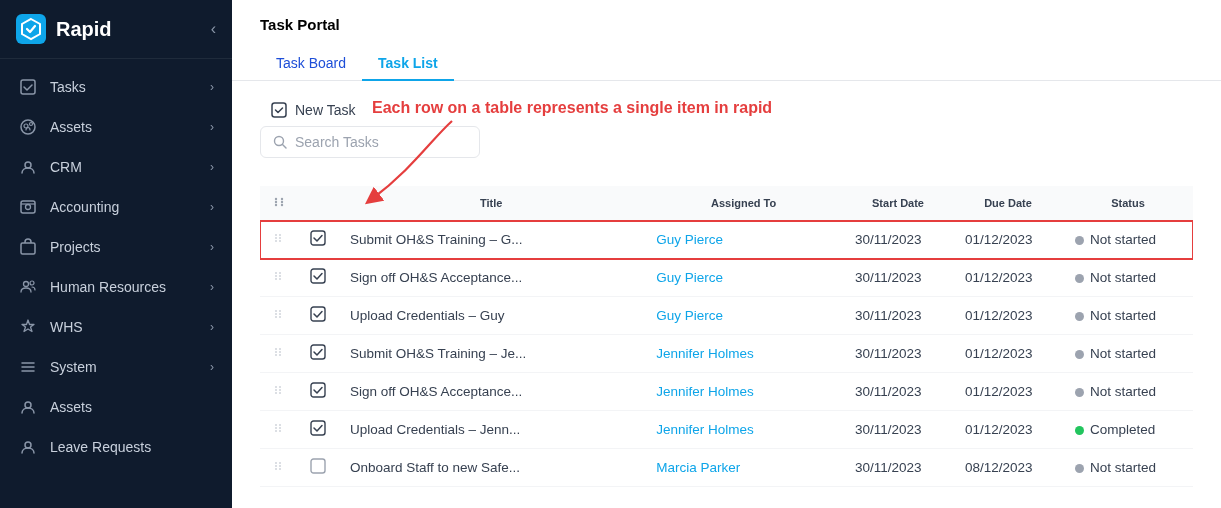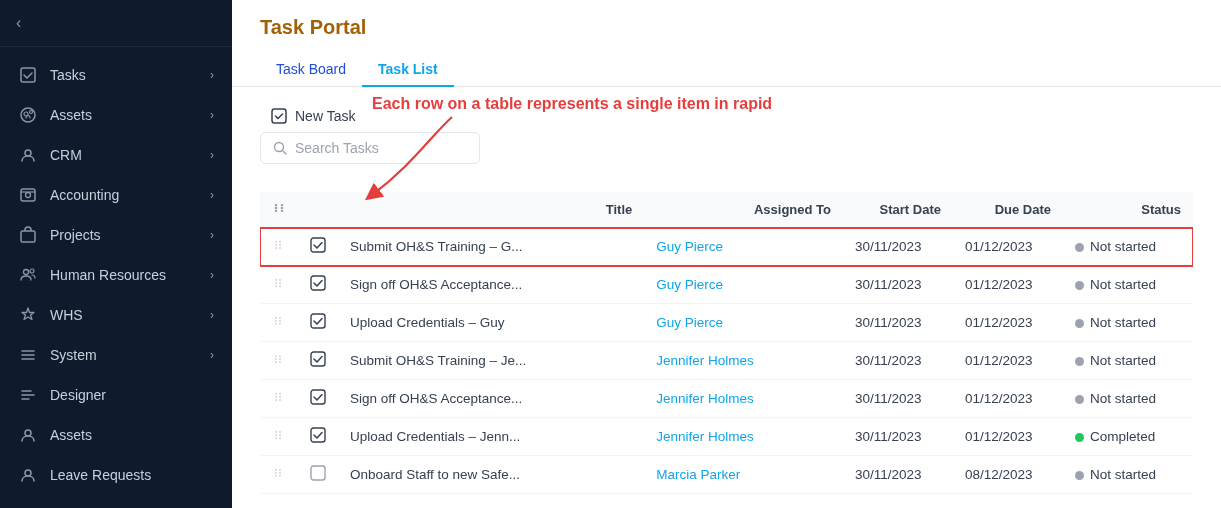--- a/index.html
+++ b/index.html
@@ -86,23 +86,23 @@
       display: flex;
       flex-direction: column;
       height: 508px;
       overflow: hidden;
     }
     .main-header {
       padding: 16px 28px 0 28px;
       border-bottom: 1px solid #e5e7eb;
     }
     .page-title {
-      font-size: 20px;
+      font-size: 15px;
       font-weight: 700;
-      color: #a16207;
+      color: #000000;
       margin-bottom: 14px;
     }
     .tabs {
       display: flex;
       gap: 0;
     }
     .tab {
       padding: 8px 16px;
       font-size: 14px;
       color: #1d4ed8;
@@ -161,24 +161,24 @@
     table {
       width: 100%;
       border-collapse: collapse;
       font-size: 13.5px;
     }
     thead tr {
       background: #f9fafb;
     }
     thead th {
       padding: 9px 12px;
-      text-align: right;
+      text-align: center;
       color: #374151;
       font-weight: 600;
-      font-size: 13px;
+      font-size: 11px;
       border-bottom: 1px solid #e5e7eb;
     }
     tbody tr {
       border-bottom: 1px solid #f3f4f6;
     }
     tbody td {
       padding: 9px 12px;
       color: #374151;
       font-size: 13.5px;
     }
@@ -188,20 +188,29 @@
     .col-assigned { min-width: 130px; }
     .col-start { width: 110px; }
     .col-due { width: 110px; }
     .col-status { width: 130px; }
   </style>
 </head>
 <body>
 
 <nav class="sidebar">
   <div class="sidebar-header">
+    <div class="sidebar-logo">
+
+      <svg class="logo-icon" viewBox="0 0 30 30" fill="none" xmlns="http://www.w3.org/2000/svg">
+        <rect width="30" height="30" rx="6" fill="#0ea5e9"></rect>
+        <polygon points="15,5 24,10 24,20 15,25 6,20 6,10" fill="none" stroke="white" stroke-width="2"></polygon>
+        <polyline points="11,15 14,18 19,12" fill="none" stroke="white" stroke-width="2.2" stroke-linecap="round" stroke-linejoin="round"></polyline>
+      </svg>
+      <span class="sidebar-title">Rapid</span>
+    </div>
     <span class="sidebar-collapse">‹</span>
   </div>
   <div class="sidebar-nav">
 
     <div class="nav-item">
       <div class="nav-item-left">
         <span class="nav-icon">
           <svg width="18" height="18" viewBox="0 0 18 18" fill="none">
               <rect x="2" y="2" width="14" height="14" rx="2" stroke="#8a96a8" stroke-width="1.5"></rect>
               <polyline points="5,9 8,12 13,7" stroke="#8a96a8" stroke-width="1.5" stroke-linecap="round" stroke-linejoin="round"></polyline>
@@ -292,32 +301,20 @@
         <span class="nav-icon">
           <svg width="18" height="18" viewBox="0 0 18 18" fill="none">
               <line x1="3" y1="5" x2="15" y2="5" stroke="#8a96a8" stroke-width="1.5" stroke-linecap="round"></line>
               <line x1="3" y1="9" x2="15" y2="9" stroke="#8a96a8" stroke-width="1.5" stroke-linecap="round"></line>
               <line x1="3" y1="13" x2="15" y2="13" stroke="#8a96a8" stroke-width="1.5" stroke-linecap="round"></line>
             </svg>
         </span>
         <span>System</span>
       </div>
       <span class="nav-arrow">›</span>
-    </div>
-    <div class="nav-item">
-      <div class="nav-item-left">
-        <span class="nav-icon">
-          <svg width="18" height="18" viewBox="0 0 18 18" fill="none">
-              <line x1="3" y1="5" x2="12" y2="5" stroke="#8a96a8" stroke-width="1.5" stroke-linecap="round"></line>
-              <line x1="3" y1="9" x2="15" y2="9" stroke="#8a96a8" stroke-width="1.5" stroke-linecap="round"></line>
-              <line x1="3" y1="13" x2="10" y2="13" stroke="#8a96a8" stroke-width="1.5" stroke-linecap="round"></line>
-            </svg>
-        </span>
-        <span>Designer</span>
-      </div>
     </div>
     <div class="nav-item">
       <div class="nav-item-left">
         <span class="nav-icon">
           <svg width="18" height="18" viewBox="0 0 18 18" fill="none">
               <circle cx="9" cy="7" r="3" stroke="#8a96a8" stroke-width="1.5"></circle>
               <path d="M3 15c0-3 2.7-5 6-5s6 2 6 5" stroke="#8a96a8" stroke-width="1.5" stroke-linecap="round"></path>
             </svg>
         </span>
         <span>Assets</span>
@@ -342,21 +339,21 @@
     <div class="page-title">Task Portal</div>
     <div class="tabs">
       <div class="tab">Task Board</div>
       <div class="tab active">Task List</div>
     </div>
   </div>
 
   <div class="main-body" style="position:relative;">
 
     <div style="position:absolute; top:0px; left:60px; z-index:50; pointer-events:none;">
-      <span style="color:#e53e3e; font-size:16px; font-weight:700; font-family:Arial,sans-serif; display:block; margin-left:80px; margin-top:8px;">Each row on a table represents a single item in rapid</span>
+      <span style="color:#e53e3e; font-size:16px; font-weight:700; font-family:Arial,sans-serif; display:block; margin-left:80px; margin-top:18px;">Each row on a table represents a single item in rapid</span>
 
       <svg width="200" height="90" style="display:block; margin-top:2px;">
         <defs>
           <marker id="arrowhead" markerWidth="8" markerHeight="8" refX="4" refY="4" orient="auto">
             <path d="M0,0 L8,4 L0,8 Z" fill="#e53e3e"></path>
           </marker>
         </defs>
         <path d="M 160,2 C 140,20 120,50 80,80" stroke="#e53e3e" stroke-width="2.2" fill="none" marker-end="url(#arrowhead)"></path>
       </svg>
     </div>

